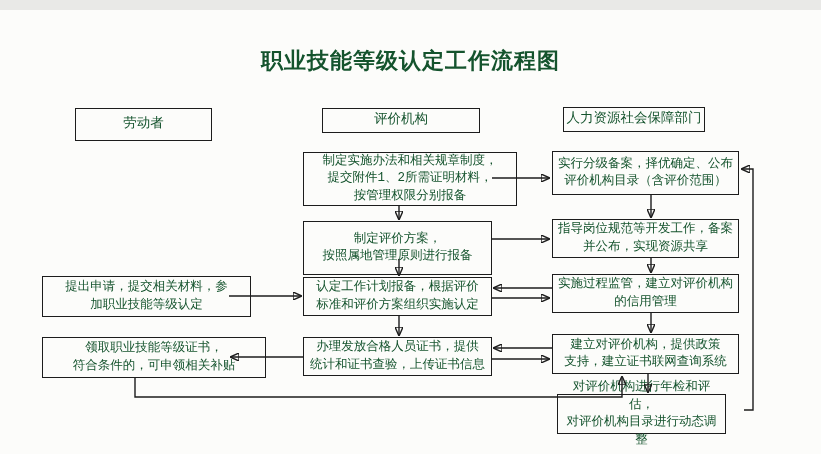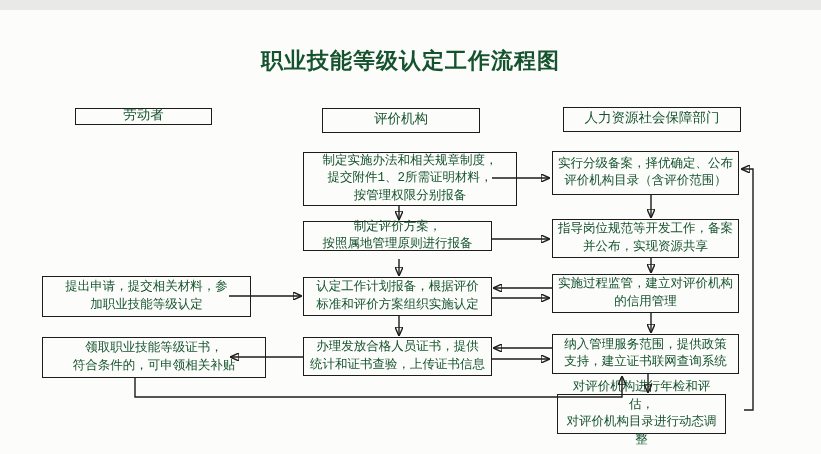--- a/index.html
+++ b/index.html
@@ -49,46 +49,46 @@
     fill:none;
   }
 </style>
 </head>
 <body>
 
 <div class="canvas">
 
   <div class="title">职业技能等级认定工作流程图</div>
 
-  <div class="fbox hbox" style="left:75px;top:98px;width:137px;height:17px">劳动者</div>
+  <div class="fbox hbox" style="left:75px;top:98px;width:137px;height:33px">劳动者</div>
   <div class="fbox hbox" style="left:322px;top:98px;width:158px;height:25px">评价机构</div>
-  <div class="fbox hbox" style="left:563px;top:97px;width:178px;height:25px">人力资源社会保障部门</div>
+  <div class="fbox hbox" style="left:563px;top:97px;width:142px;height:25px">人力资源社会保障部门</div>
 
   <div class="fbox" style="left:42px;top:266px;width:209px;height:41px">提出申请，提交相关材料，参
 加职业技能等级认定</div>
   <div class="fbox" style="left:42px;top:327px;width:224px;height:41px">领取职业技能等级证书，
 符合条件的，可申领相关补贴</div>
 
   <div class="fbox" style="left:303px;top:142px;width:214px;height:54px">制定实施办法和相关规章制度，
 提交附件1、2所需证明材料，
 按管理权限分别报备</div>
-  <div class="fbox" style="left:303px;top:211px;width:189px;height:30px">制定评价方案，
+  <div class="fbox" style="left:303px;top:211px;width:189px;height:54px">制定评价方案，
 按照属地管理原则进行报备</div>
   <div class="fbox" style="left:303px;top:267px;width:189px;height:39px">认定工作计划报备，根据评价
 标准和评价方案组织实施认定</div>
   <div class="fbox" style="left:303px;top:327px;width:189px;height:39px">办理发放合格人员证书，提供
 统计和证书查验，上传证书信息</div>
 
   <div class="fbox" style="left:552px;top:141px;width:187px;height:44px">实行分级备案，择优确定、公布
 评价机构目录（含评价范围）</div>
   <div class="fbox" style="left:552px;top:209px;width:187px;height:39px">指导岗位规范等开发工作，备案
 并公布，实现资源共享</div>
   <div class="fbox" style="left:552px;top:264px;width:187px;height:39px">实施过程监管，建立对评价机构
 的信用管理</div>
-  <div class="fbox" style="left:552px;top:324px;width:187px;height:40px">纳入管理服务范围，提供政策
+  <div class="fbox" style="left:552px;top:324px;width:187px;height:40px">建立对评价机构，提供政策
 支持，建立证书联网查询系统</div>
   <div class="fbox" style="left:557px;top:384px;width:169px;height:40px">对评价机构进行年检和评估，
 对评价机构目录进行动态调整</div>
 
   <svg class="arrows" width="821" height="454" viewBox="0 0 821 454" xmlns="http://www.w3.org/2000/svg">
     <defs>
       <marker id="ah" markerWidth="9" markerHeight="8" refX="8" refY="4" orient="auto" markerUnits="userSpaceOnUse">
         <path d="M0,0 L9,4 L0,8 z" fill="#1c1c1c" stroke="none"></path>
       </marker>
     </defs>

